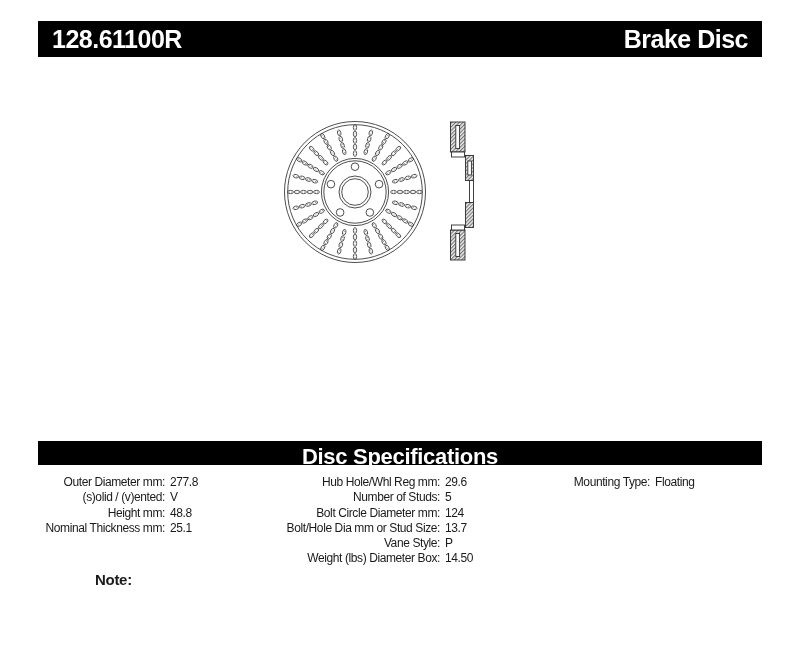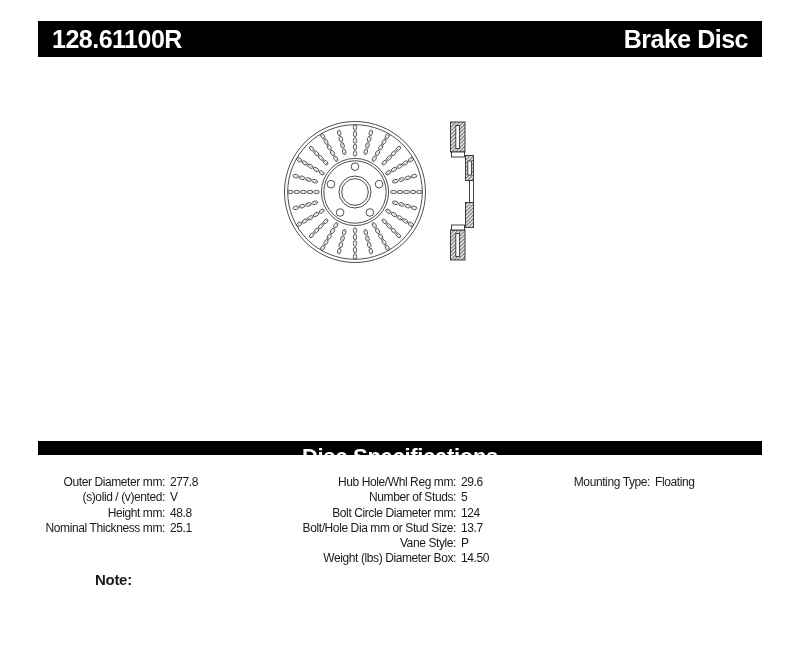--- a/index.html
+++ b/index.html
@@ -9,33 +9,33 @@
   }
   .black-bar{
     position:absolute;left:38px;width:724px;background:#000000;color:#ffffff;
     box-sizing:border-box;
   }
   #top-bar{
     top:21px;height:36px;display:flex;align-items:center;justify-content:space-between;
     padding:8px 14px;font-size:25px;font-weight:700;letter-spacing:-0.5px;white-space:nowrap;
   }
   #spec-bar{
-    top:441px;height:14px;text-align:center;line-height:31px;
+    top:441px;height:24px;text-align:center;line-height:31px;
     font-size:22px;font-weight:700;letter-spacing:-0.3px;
   }
   #diagram-svg{position:absolute;left:260px;top:105px;}
   .spec-col{position:absolute;top:475px;}
   .spec-row{display:flex;line-height:15.3px;font-size:12px;font-weight:400;letter-spacing:-0.4px;white-space:nowrap;}
   .spec-label{display:inline-block;text-align:right;}
   .spec-value{margin-left:5px;}
   #col-left .spec-label{width:150px;}
   #col-center .spec-label{width:180px;}
   #col-right .spec-label{width:170px;}
   #col-left{left:15px;}
-  #col-center{left:276px;}
+  #col-center{left:260px;}
   #col-right{left:480px;}
   #note-label{
     position:absolute;left:95px;top:571px;font-size:15px;font-weight:700;letter-spacing:-0.3px;
   }
 </style>
 <title>128.61100R Brake Disc</title></head>
 <body>
 
 <div id="sheet">
 

